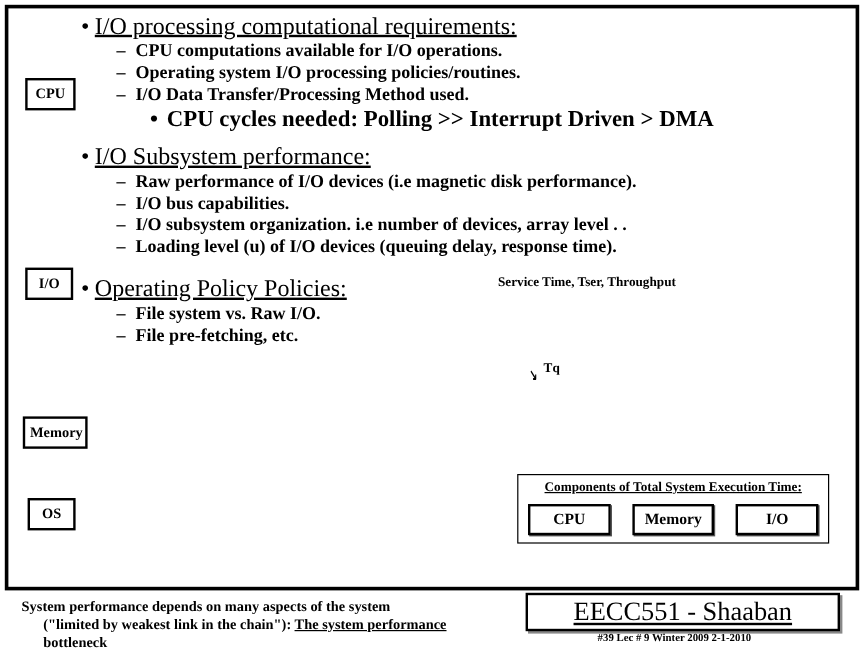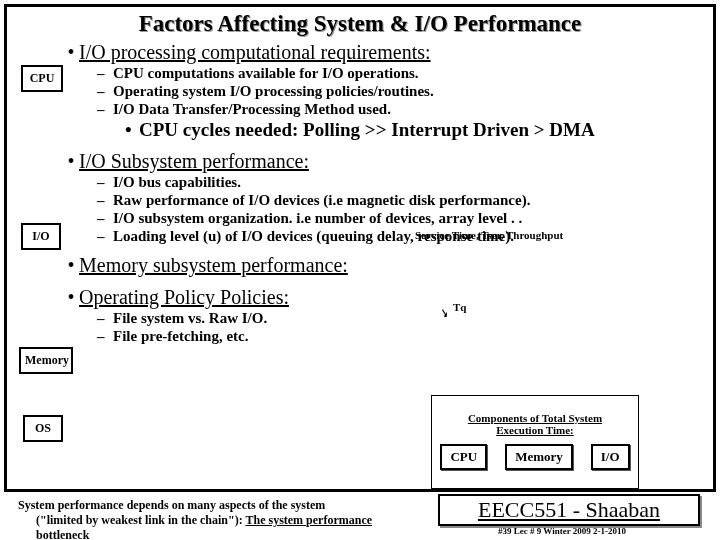--- a/index.html
+++ b/index.html
@@ -16,59 +16,57 @@
   .bul1 .dot { display: inline-block; width: 16px; text-align: center; vertical-align: top; }
   .bul1 .txt { text-decoration: underline; }
   .bul2 { font-size: 15px; font-weight: bold; margin: 1px 0 1px 28px; }
   .bul2 .dash { display: inline-block; width: 16px; }
   .bul3 { font-size: 19px; font-weight: bold; margin: 1px 0 1px 56px; }
   .bul3 .squ { display: inline-block; width: 14px; }
   .note { font-size: 11px; font-weight: bold; position: absolute; }
   .note-serv { top: 222px; left: 408px; }
   .note-tq { top: 294px; left: 446px; }
   .arrow { position: absolute; top: 298px; left: 432px; font-size: 13px; font-weight: bold; transform: scaleX(0.6); }
-  .comp-box { position: absolute; top: 388px; left: 424px; width: 208px; border: 1px solid #000; padding: 16px; text-align: center; }
+  .comp-box { position: absolute; top: 388px; left: 424px; width: 260px; border: 1px solid #000; padding: 4px; text-align: center; }
   .comp-title { font-size: 11px; font-weight: bold; text-decoration: underline; margin-bottom: 8px; }
   .comp-row { display: flex; gap: 18px; justify-content: center; padding: 0 4px 2px 4px; }
   .comp-cell { border: 2px solid #000; font-size: 13px; font-weight: bold; padding: 3px 8px; flex: 1; text-align: center; box-shadow: 1px 1px 0 #555; }
   .foot-left { position: absolute; top: 498px; left: 18px; font-size: 12px; width: 400px; }
   .foot-left .l1 { font-weight: bold; }
   .foot-left .l2 { font-weight: bold; padding-left: 18px; }
   .foot-left .l2 .u { text-decoration: underline; }
   .course { position: absolute; top: 494px; left: 438px; width: 262px; border: 2px solid #000; box-shadow: 2px 2px 0 #888; font-size: 22px; text-align: center; text-decoration: underline; padding: 1px 0; font-family: "Times New Roman", serif; }
   .meta { position: absolute; top: 526px; left: 498px; font-size: 9px; font-weight: bold; }
   .gap { height: 6px; }
 </style>
 </head>
 <body>
 
 <div class="slide">
-  <div class="title">Factors Affecting System &amp; I/O Performance</div>
 
   <div class="side-label lbl-cpu">CPU</div>
   <div class="side-label lbl-io">I/O</div>
   <div class="side-label lbl-mem">Memory</div>
   <div class="side-label lbl-os">OS</div>
 
   <div class="content">
     <div class="bul1"><span class="dot">•</span><span class="txt">I/O processing computational requirements:</span></div>
     <div class="bul2"><span class="dash">–</span><span>CPU computations available for I/O operations.</span></div>
     <div class="bul2"><span class="dash">–</span><span>Operating system I/O processing policies/routines.</span></div>
     <div class="bul2"><span class="dash">–</span><span>I/O Data Transfer/Processing Method used.</span></div>
     <div class="bul3"><span class="squ">•</span><span>CPU cycles needed:   Polling  &gt;&gt;  Interrupt Driven  &gt;  DMA</span></div>
     <div class="gap"></div>
 
     <div class="bul1"><span class="dot">•</span><span class="txt">I/O Subsystem performance:</span></div>
+    <div class="bul2"><span class="dash">–</span><span>Raw performance of I/O devices (i.e magnetic disk performance).</span></div>
     <div class="bul2"><span class="dash">–</span><span>I/O bus capabilities.</span></div>
-    <div class="bul2"><span class="dash">–</span><span>Raw performance of I/O devices (i.e magnetic disk performance).</span></div>
     <div class="bul2"><span class="dash">–</span><span>I/O subsystem organization.  i.e number of devices, array level . .</span></div>
     <div class="bul2"><span class="dash">–</span><span>Loading level (u) of I/O devices (queuing delay, response time).</span></div>
     <div class="gap"></div>
 
-    <div class="bul1"><span class="dot">•</span><span class="txt">Memory subsystem performance:</span></div>
     <div class="gap"></div>
 
     <div class="bul1"><span class="dot">•</span><span class="txt">Operating Policy Policies:</span></div>
     <div class="bul2"><span class="dash">–</span><span>File system vs. Raw I/O.</span></div>
     <div class="bul2"><span class="dash">–</span><span>File pre-fetching, etc.</span></div>
   </div>
 
   <div class="note note-serv">Service Time, Tser, Throughput</div>
   <div class="arrow">↘</div>
   <div class="note note-tq">Tq</div>

